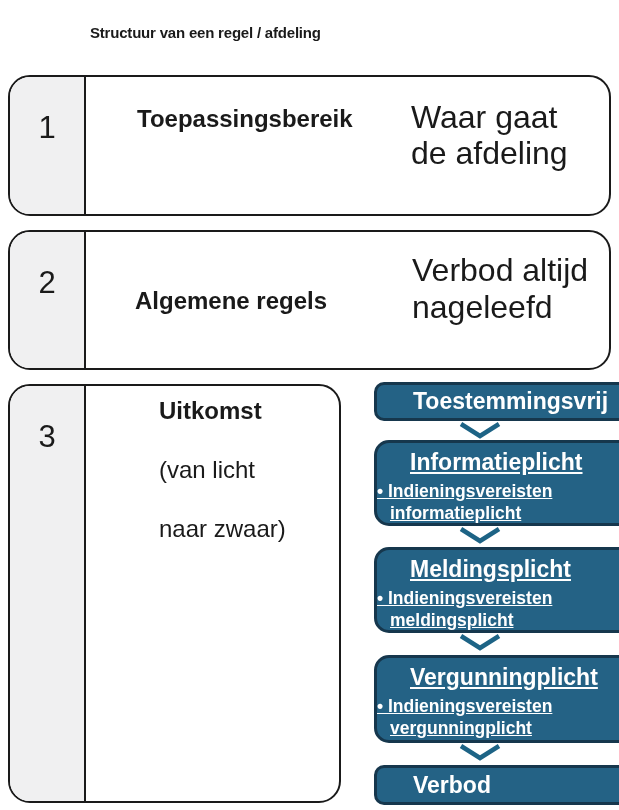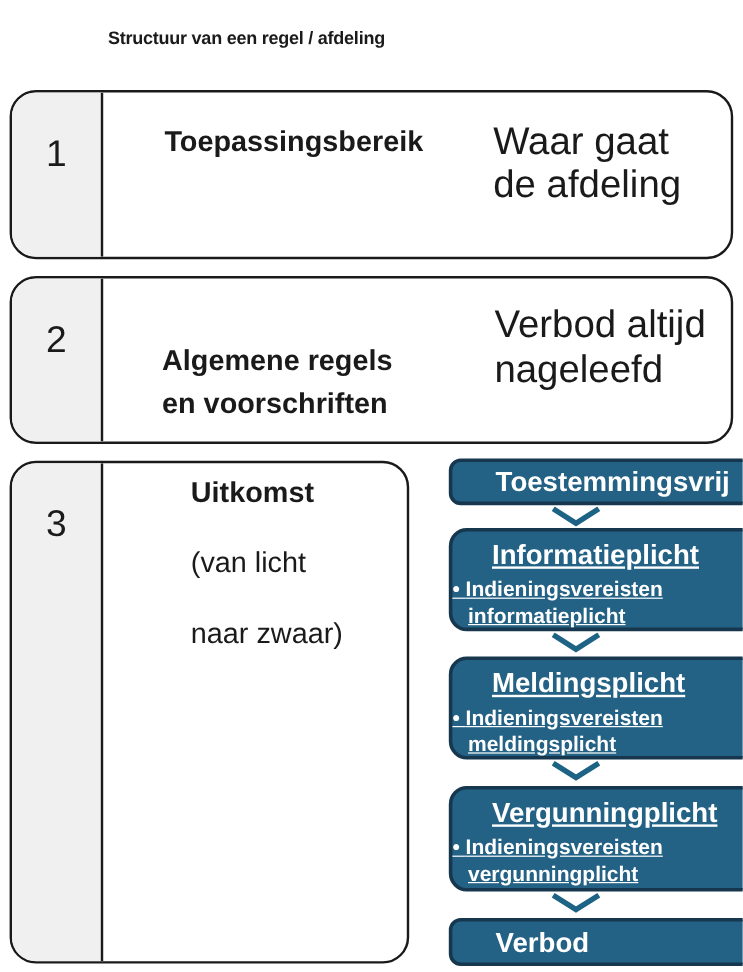--- a/index.html
+++ b/index.html
@@ -86,21 +86,20 @@
     </div>
   </div>
 
   <div class="row row-2">
     <div class="num-cell">
       <span class="num">2</span>
     </div>
     <div class="row-content">
       <div class="row-label">
         <div>Algemene regels</div>
-        <div>en voorschriften</div>
       </div>
       <div class="row-desc">
         <div>Verbod altijd</div>
         <div>nageleefd</div>
       </div>
     </div>
   </div>
 
   <div class="row row-3">
     <div class="num-cell">

